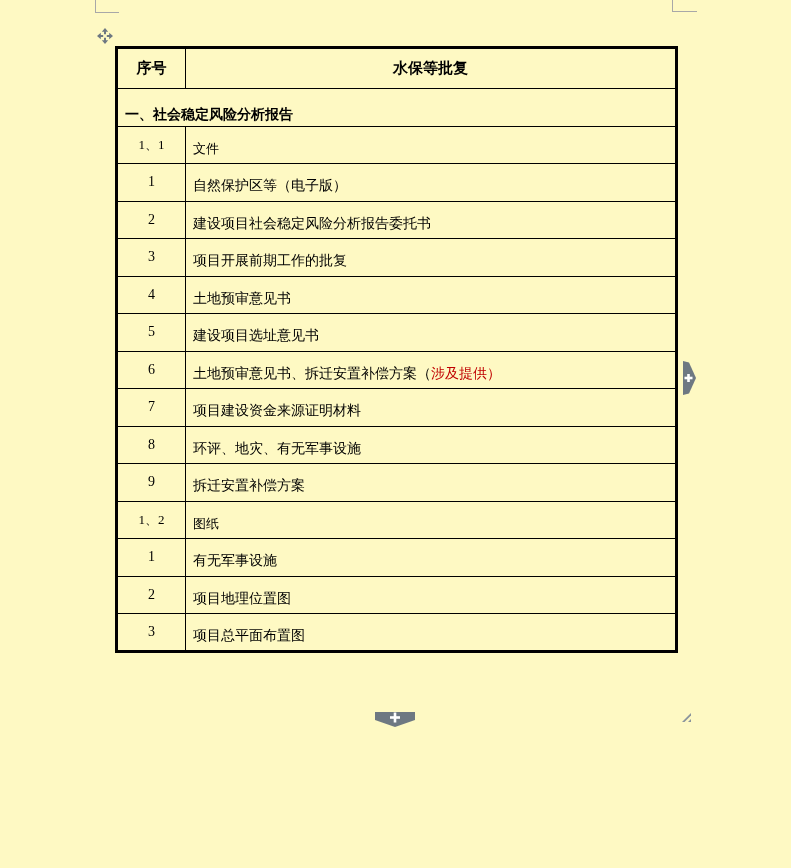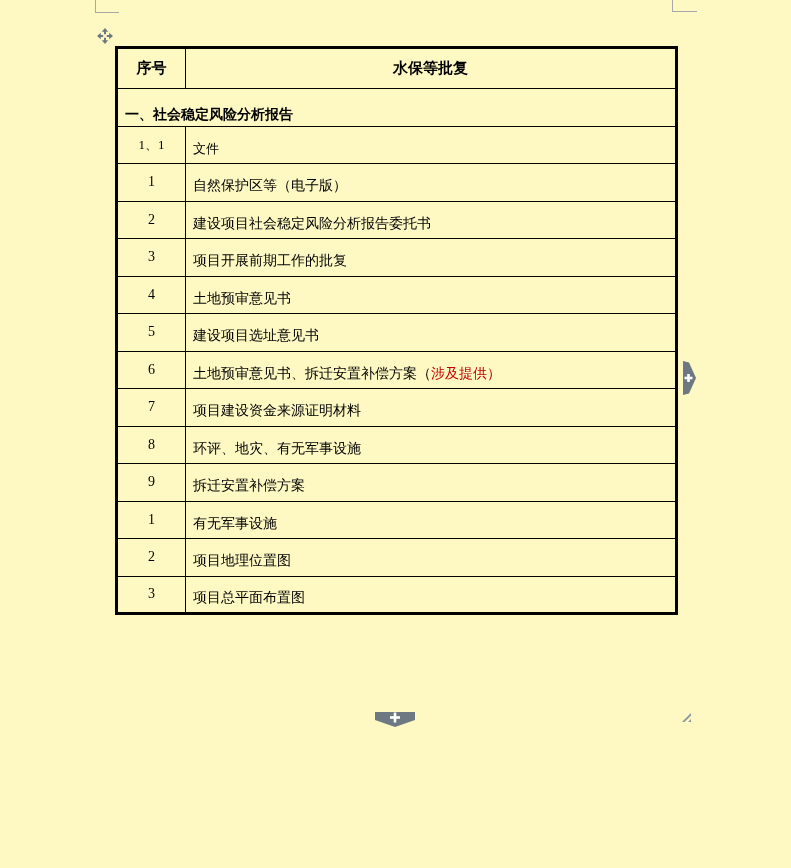--- a/index.html
+++ b/index.html
@@ -124,20 +124,24 @@
           <td class="content"><span>项目建设资金来源证明材料</span></td>
         </tr>
         <tr class="item">
           <td class="num"><span>8</span></td>
           <td class="content"><span>环评、地灾、有无军事设施</span></td>
         </tr>
         <tr class="item">
           <td class="num"><span>9</span></td>
           <td class="content"><span>拆迁安置补偿方案</span></td>
         </tr>
+        <tr class="sub">
+          <td class="num"><span>1、2</span></td>
+          <td class="content"><span>图纸</span></td>
+        </tr>
         <tr class="item">
           <td class="num"><span>1</span></td>
           <td class="content"><span>有无军事设施</span></td>
         </tr>
         <tr class="item">
           <td class="num"><span>2</span></td>
           <td class="content"><span>项目地理位置图</span></td>
         </tr>
         <tr class="item">
           <td class="num"><span>3</span></td>

